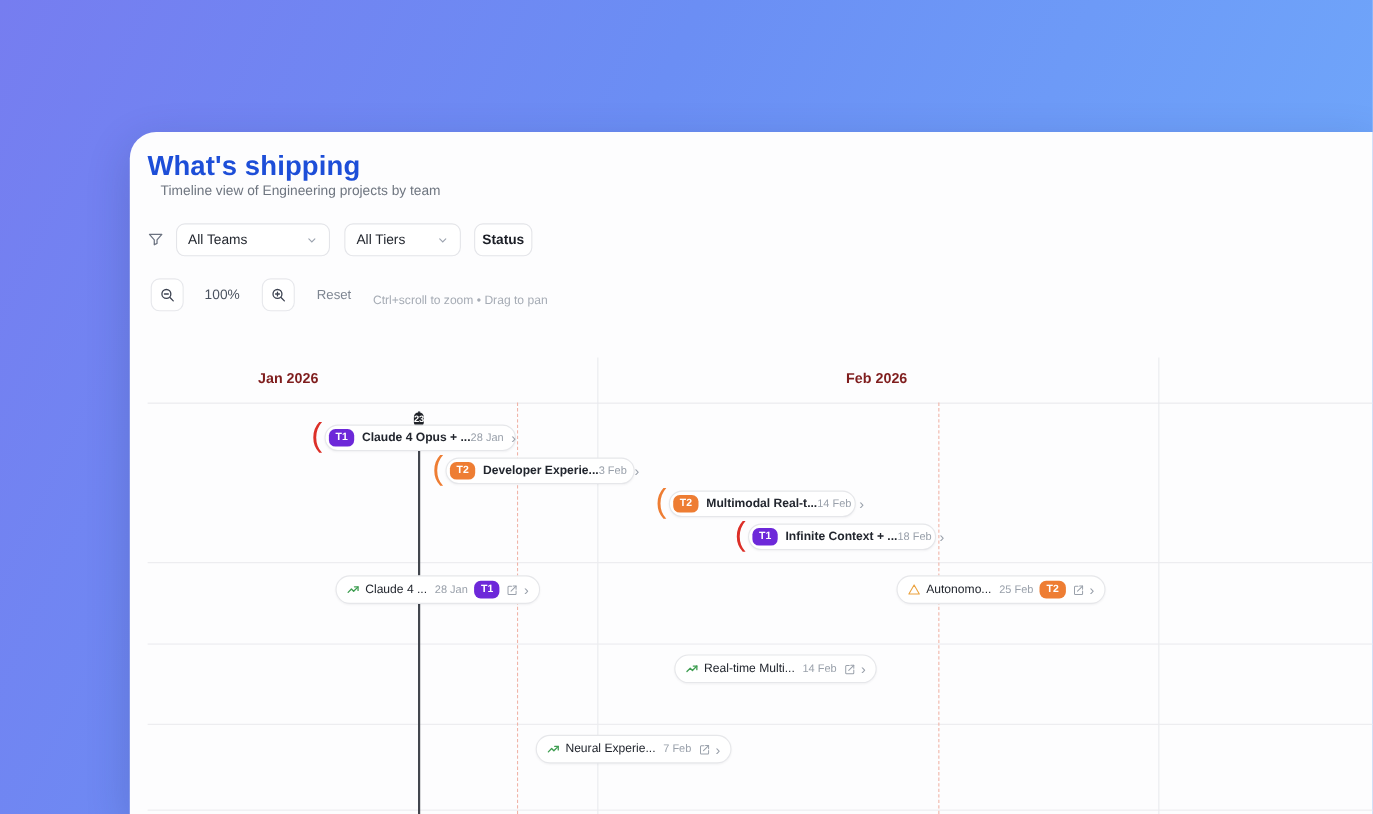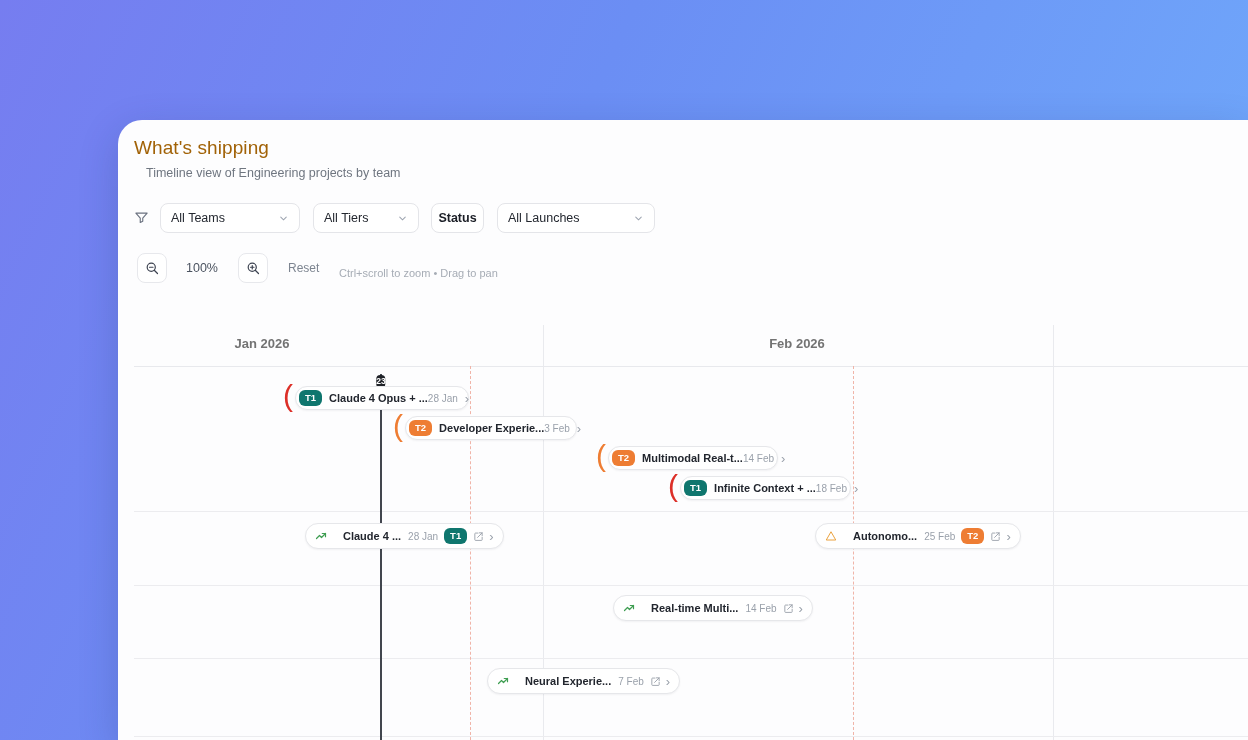--- a/index.html
+++ b/index.html
@@ -7,21 +7,21 @@
   body {
     font-family:"Liberation Sans", sans-serif;
     background:linear-gradient(115deg,#767df0 0%,#6b8ef4 40%,#6fa6fa 85%,#72abfb 100%);
     position:relative;
   }
   .card {
     position:absolute; left:118px; top:120px; right:0; bottom:0;
     background:#fdfdfe; border-top-left-radius:24px;
     box-shadow:0 12px 40px rgba(25,35,90,.20);
   }
-  .page-title { position:absolute; left:16px; top:17px; font-size:19px; font-weight:400; color:#a16207; letter-spacing:.1px; }
+  .page-title { position:absolute; left:16px; top:17px; font-size:25px; font-weight:700; color:#1d4ed8; letter-spacing:.1px; }
   .page-subtitle { position:absolute; left:16px; top:46px; font-size:12.5px; color:#6f7680;margin-left:12px; }
 
   
   .filter-row { position:absolute; left:0; top:83px; height:30px; width:100%; }
   .funnel { position:absolute; left:16px; top:7px; }
   .select {
     position:absolute; top:0; height:30px; background:#fff;
     border:1px solid #e4e5e9; border-radius:8px;
     display:flex; align-items:center; justify-content:space-between;
     padding:0 10px; font-size:12.5px; color:#23272f; cursor:pointer;
@@ -40,21 +40,21 @@
   }
   .zo { left:19px; } .zi { left:120px; }
   .zoom-level { position:absolute; left:56px; top:8px; width:56px; text-align:center; font-size:12.5px; color:#4b5360; }
   .reset { position:absolute; left:170px; top:8px; font-size:12px; color:#7d8591; cursor:pointer; }
   .hint { position:absolute; left:221px; top:14px; font-size:11px; color:#a6acb5; }
 
   
   .timeline { position:absolute; left:16px; right:0; top:181px; bottom:0; overflow:hidden; }
   .q-band { position:absolute; left:0; right:0; top:0; height:24px; background:#f0f0f2; }
   .q-label { position:absolute; left:663px; top:6px; transform:translateX(-50%); font-size:11px; font-weight:700; color:#43464e; }
-  .month-label { position:absolute; top:35px; transform:translateX(-50%); font-size:13px; font-weight:700; color:#737373; }
+  .month-label { position:absolute; top:35px; transform:translateX(-50%); font-size:13px; font-weight:700; color:#7f1d1d; }
   .m-jan { left:128px; } .m-feb { left:663px; }
   .hline { position:absolute; left:0; right:0; height:1px; background:#ececef; }
   .hl-months { top:65px; background:#e8e9ed; }
   .hl-r1 { top:210px; } .hl-r2 { top:284px; } .hl-r3 { top:357px; } .hl-r4 { top:435px; }
   .vline { position:absolute; top:24px; bottom:0; width:1px; background:#e9eaee; }
   .vl-1 { left:409px; } .vl-2 { left:919px; }
   .dashline { position:absolute; top:65px; bottom:0; width:0; border-left:1px dashed #f0b4a8; }
   .dl-1 { left:336px; } .dl-2 { left:719px; }
 
   .today-line { position:absolute; left:246px; top:73px; bottom:0; width:1.5px; background:#42464e; }
@@ -69,31 +69,31 @@
   .bracket.t1 { color:#dc2f28; } .bracket.t2 { color:#ee7d33; }
   .pill {
     display:flex; align-items:center; height:24px; background:#fff;
     border:1px solid #e6e7ea; border-radius:12px;
     box-shadow:0 1px 2px rgba(15,20,40,.05); padding:0 8px 0 3px; cursor:pointer;
   }
   .badge {
     color:#fff; font-size:9.5px; font-weight:700; padding:3px 6px;
     border-radius:6px; line-height:1; flex:none;
   }
-  .badge.t1 { background:#0f766e; } .badge.t2 { background:#ee7d33; }
+  .badge.t1 { background:#6d28d9; } .badge.t2 { background:#ee7d33; }
   .bar-title { font-size:11px; font-weight:700; color:#22262e; margin-left:7px; white-space:nowrap; }
   .bar-date { font-size:10px; color:#9aa1ab; margin-left:auto; white-space:nowrap; }
   .chev { color:#9aa1ab; font-size:13px; line-height:1; margin-left:7px; font-weight:400; }
 
   .launch-pill {
     position:absolute; display:flex; align-items:center; height:26px; background:#fff;
     border:1px solid #e6e7ea; border-radius:13px;
     box-shadow:0 1px 2px rgba(15,20,40,.05); padding:0 9px; cursor:pointer;
   }
-  .launch-title { font-size:11px; font-weight:700; color:#22262e; margin-left:16px; white-space:nowrap; }
+  .launch-title { font-size:11px; font-weight:400; color:#22262e; margin-left:5px; white-space:nowrap; }
   .launch-date { font-size:10px; color:#9aa1ab; margin-left:7px; white-space:nowrap; }
   .launch-pill .badge { margin-left:6px; }
   .ext { margin-left:6px; display:flex; }
   .launch-pill .chev { margin-left:5px; }
   svg { display:block; }
 </style>
 </head>
 <body>
 
 <div class="card">
@@ -119,28 +119,20 @@
       <span>All Tiers</span>
       <span>
           <svg width="11" height="11" viewBox="0 0 24 24" fill="none" stroke="#9ca3af" stroke-width="2.2" stroke-linecap="round">
             <path d="M6 9l6 6 6-6"></path>
           </svg>
         </span>
     </div>
     <div class="select btn-status">
       <span>Status</span>
     </div>
-    <div class="select sel-launches">
-      <span>All Launches</span>
-      <span>
-          <svg width="11" height="11" viewBox="0 0 24 24" fill="none" stroke="#9ca3af" stroke-width="2.2" stroke-linecap="round">
-            <path d="M6 9l6 6 6-6"></path>
-          </svg>
-        </span>
-    </div>
   </div>
 
   <div class="zoom-row">
     <div class="icon-btn zo">
       <span>
         <svg width="15" height="15" viewBox="0 0 24 24" fill="none" stroke="#3c4250" stroke-width="1.9" stroke-linecap="round">
             <circle cx="10" cy="10" r="6.5"></circle>
             <path d="M15.2 15.2L20 20"></path>
             <path d="M7.2 10h5.6"></path>
           </svg>

